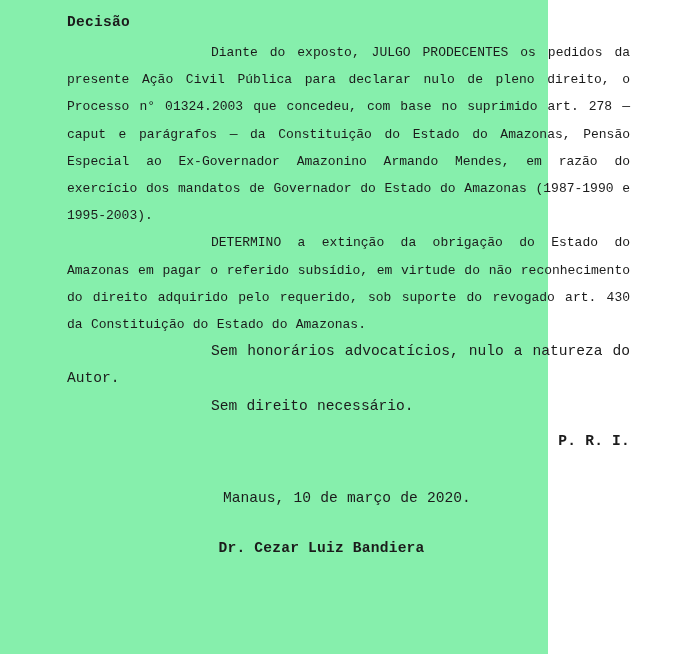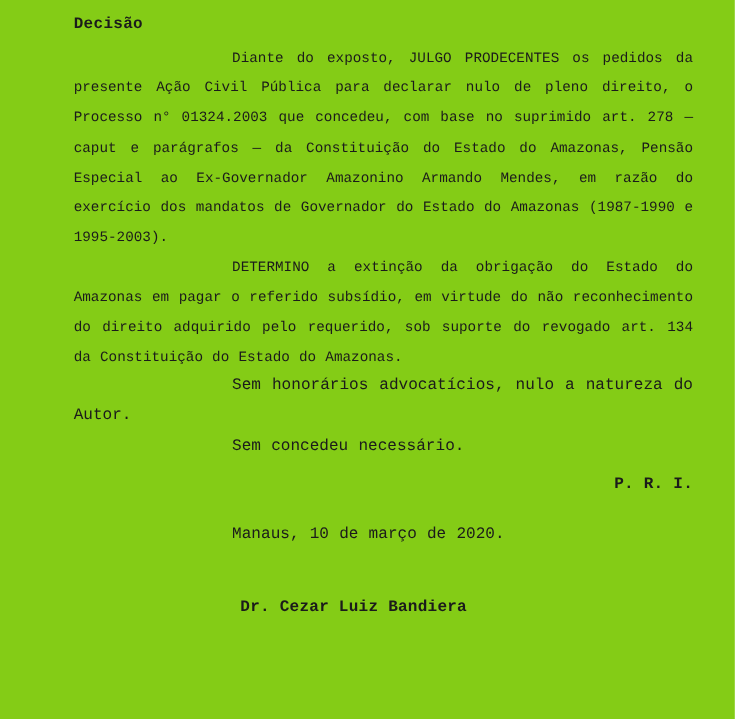--- a/index.html
+++ b/index.html
@@ -12,23 +12,23 @@
     width: 680px;
     height: 654px;
     overflow: hidden;
     font-family: "Liberation Mono", "DejaVu Sans Mono", monospace;
     color: #1b1b1b;
     -webkit-font-smoothing: none;
   }
 
   .page {
     position: relative;
-    width: 668px;
+    width: 548px;
     height: 654px;
-    background: #84cc16;
+    background: #86efac;
     box-sizing: border-box;
     padding: 12px 50px 0 67px;
   }
 
   
   .doc-heading {
     font-size: 14.5px;
     font-weight: bold;
     letter-spacing: 0.3px;
     line-height: 1.45;
@@ -77,30 +77,30 @@
     margin: 0;
     font-size: 14.6px;
     line-height: 27.2px;
     text-indent: 144px;
     font-weight: bold;
     letter-spacing: 0.2px;
     text-align: right;
   }
 
   p.place-date {
-    margin: 0;
+    margin: 12px;
     font-size: 14.6px;
     line-height: 27.2px;
     text-indent: 144px;
     word-spacing: 0.5px;
   }
 
   
   .signature-block {
-    margin-top: 42px;
+    margin-top: 26px;
     text-align: center;
     padding-right: 54px;
   }
   .signature-name {
     font-size: 14.6px;
     line-height: 20px;
     font-weight: bold;
     letter-spacing: 0.2px;
     margin: 0;
   }
@@ -116,26 +116,26 @@
 <body>
 
 <div class="page">
 
   <h1 class="doc-heading">Decisão</h1>
 
   <div class="body-block">
 
     <p class="para">Diante do exposto, JULGO PRODECENTES os pedidos da presente Ação Civil Pública para declarar nulo de pleno direito, o Processo n° 01324.2003 que concedeu, com base no suprimido art. 278 — caput e parágrafos — da Constituição do Estado do Amazonas, Pensão Especial ao Ex-Governador Amazonino Armando Mendes, em razão do exercício dos mandatos de Governador do Estado do Amazonas (1987-1990 e 1995-2003).</p>
 
-    <p class="para">DETERMINO a extinção da obrigação do Estado do Amazonas em pagar o referido subsídio, em virtude do não reconhecimento do direito adquirido pelo requerido, sob suporte do revogado art. 134 da Constituição do Estado do Amazonas.</p>
+    <p class="para">DETERMINO a extinção da obrigação do Estado do Amazonas em pagar o referido subsídio, em virtude do não reconhecimento do direito adquirido pelo requerido, sob suporte do revogado art. 430 da Constituição do Estado do Amazonas.</p>
 
 
     <p class="stmt">Sem honorários advocatícios, nulo a natureza do Autor.</p>
 
-    <p class="stmt-plain">Sem concedeu necessário.</p>
+    <p class="stmt-plain">Sem direito necessário.</p>
 
     <div class="gap-sm"></div>
 
     <p class="pri">P. R. I.</p>
 
     <div class="gap-md"></div>
 
     <p class="place-date">Manaus, 10 de março de 2020.</p>
 
     <div class="signature-block">

